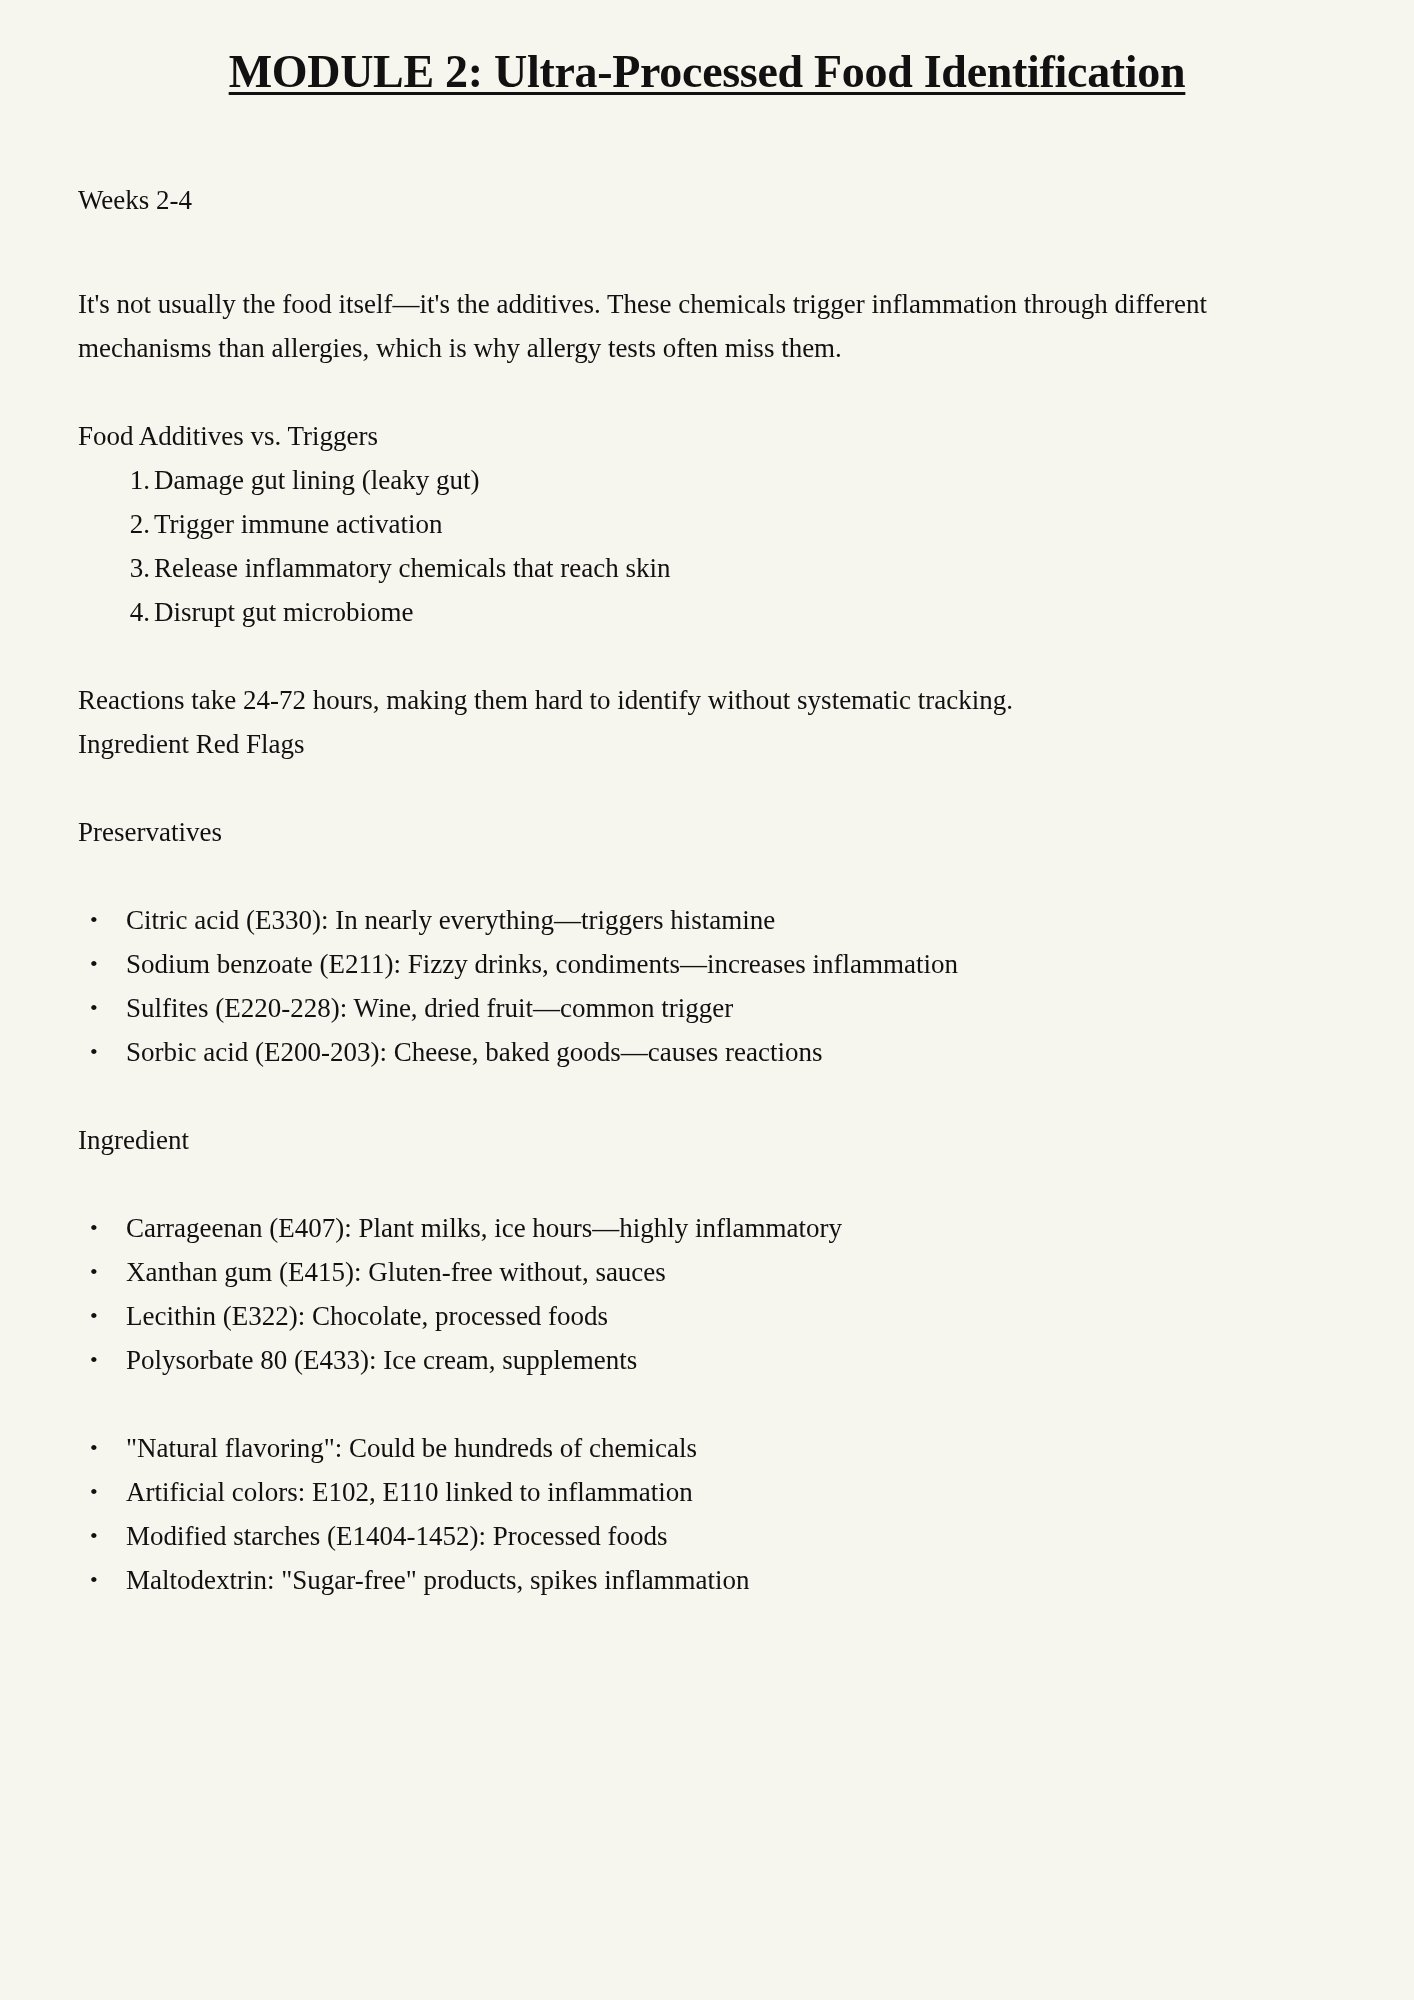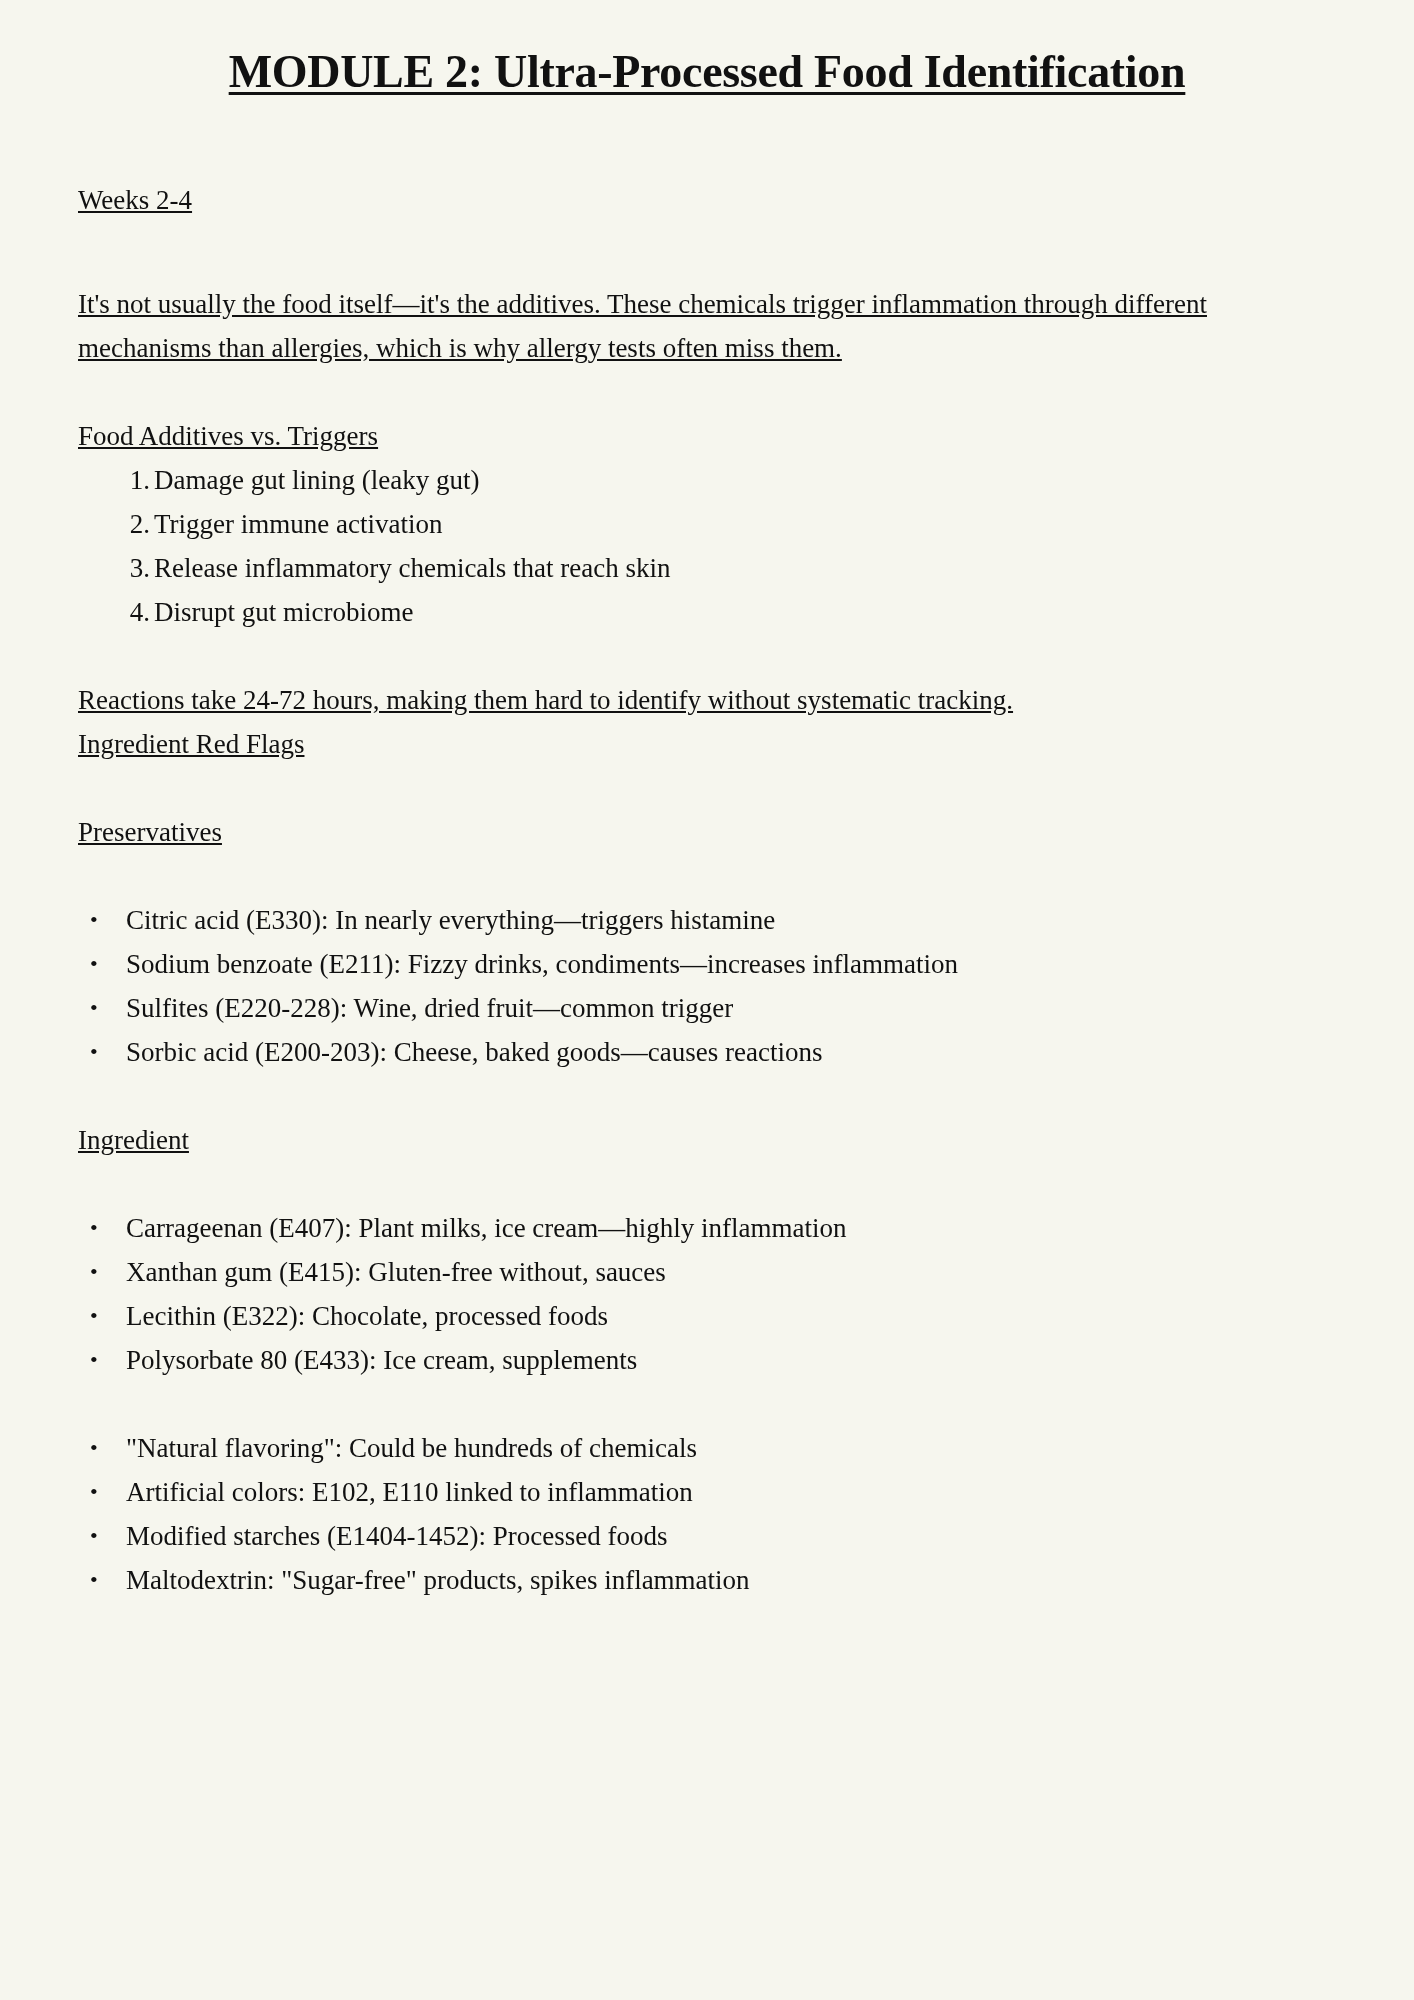--- a/index.html
+++ b/index.html
@@ -27,21 +27,20 @@
       text-decoration: underline;
       text-decoration-thickness: 3px;
       text-underline-offset: 5px;
       line-height: 60px;
       letter-spacing: -0.3px;
     }
     .p {
       margin: 0;
       font-size: 27px;
       line-height: 44px;
-      text-decoration: underline;
     }
     .weeks { margin-top: 76px; }
     .intro { margin-top: 60px; }
     .section-heading { margin-top: 44px; }
     .how-label { margin-top: 44px; }
     ol.steps {
       margin: 0;
       padding-left: 48px;
       list-style: none;
     }
@@ -113,21 +112,21 @@
   <p class="p cat-heading">Preservatives</p>
   <ul class="items">
     <li><span class="bullet">•</span><span>Citric acid (E330): In nearly everything—triggers histamine</span></li>
     <li><span class="bullet">•</span><span>Sodium benzoate (E211): Fizzy drinks, condiments—increases inflammation</span></li>
     <li><span class="bullet">•</span><span>Sulfites (E220-228): Wine, dried fruit—common trigger</span></li>
     <li><span class="bullet">•</span><span>Sorbic acid (E200-203): Cheese, baked goods—causes reactions</span></li>
   </ul>
 
   <p class="p cat-heading">Ingredient</p>
   <ul class="items">
-    <li><span class="bullet">•</span><span>Carrageenan (E407): Plant milks, ice cream—highly inflammation</span></li>
+    <li><span class="bullet">•</span><span>Carrageenan (E407): Plant milks, ice hours—highly inflammatory</span></li>
     <li><span class="bullet">•</span><span>Xanthan gum (E415): Gluten-free without, sauces</span></li>
     <li><span class="bullet">•</span><span>Lecithin (E322): Chocolate, processed foods</span></li>
     <li><span class="bullet">•</span><span>Polysorbate 80 (E433): Ice cream, supplements</span></li>
   </ul>
 
   <ul class="items">
     <li><span class="bullet">•</span><span>"Natural flavoring": Could be hundreds of chemicals</span></li>
     <li><span class="bullet">•</span><span>Artificial colors: E102, E110 linked to inflammation</span></li>
     <li><span class="bullet">•</span><span>Modified starches (E1404-1452): Processed foods</span></li>
     <li><span class="bullet">•</span><span>Maltodextrin: "Sugar-free" products, spikes inflammation</span></li>

